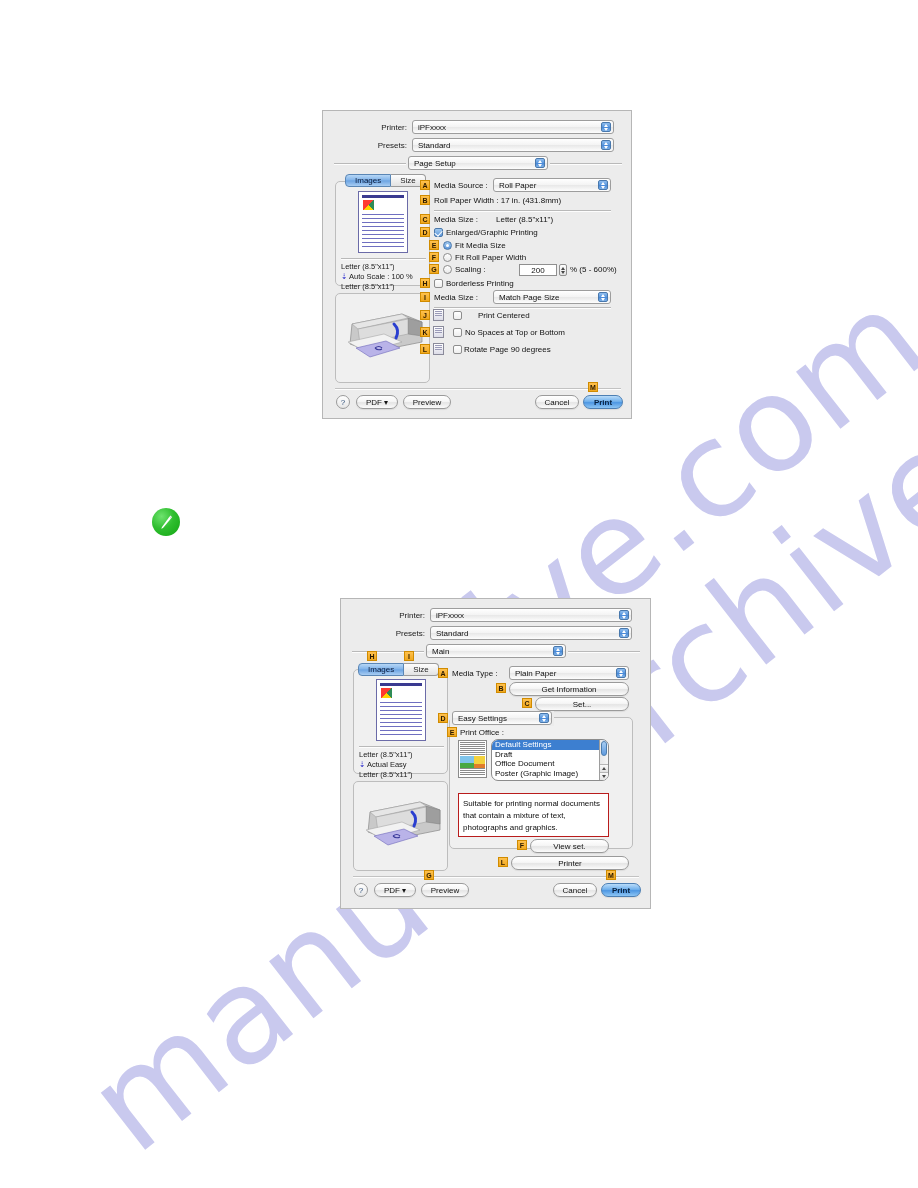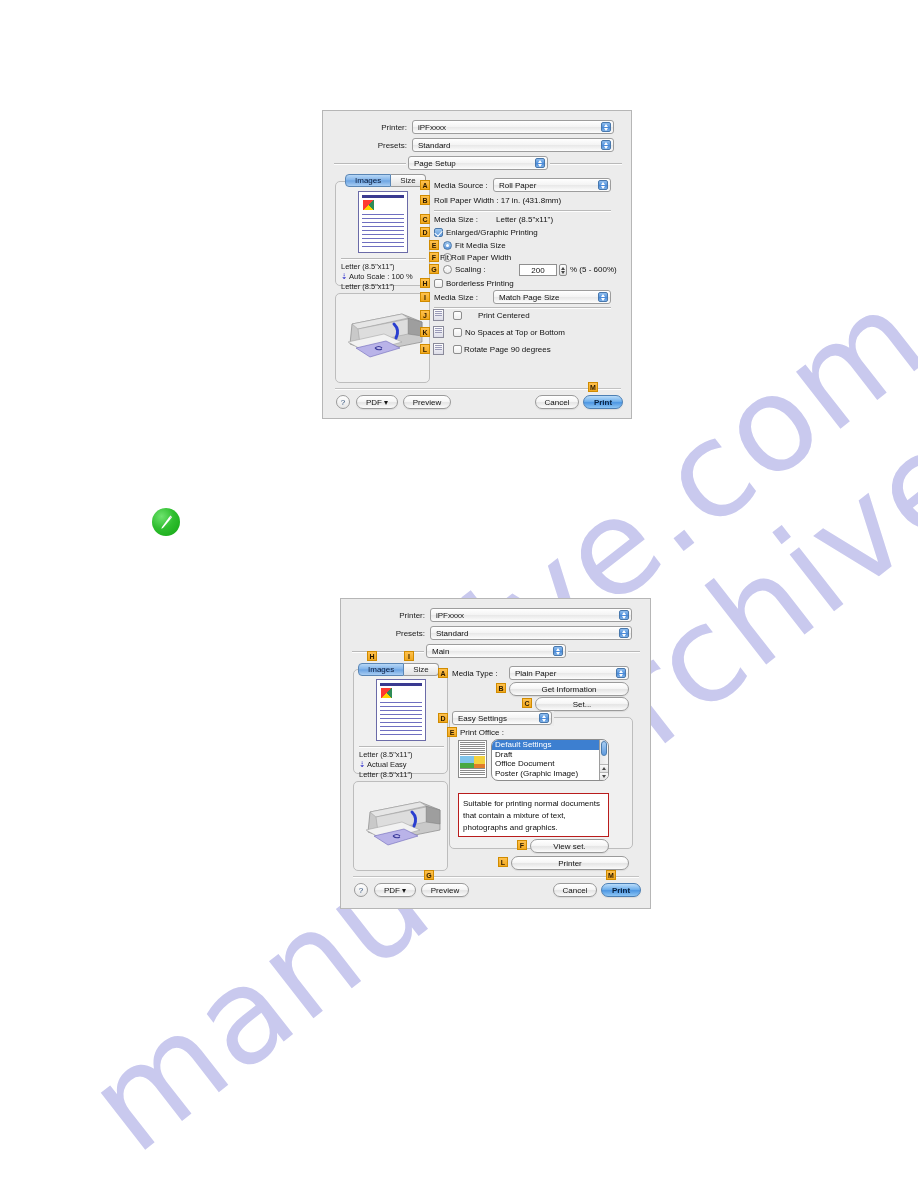--- a/index.html
+++ b/index.html
@@ -480,21 +480,21 @@
   <div class="badge" style="left:97px;top:116px;">D</div>
   <div class="cb checked" style="left:111px;top:117px;"></div>
   <div class="ftext" style="left:123px;top:117px;">Enlarged/Graphic Printing</div>
 
   <div class="badge" style="left:106px;top:129px;">E</div>
   <div class="rb on" style="left:120px;top:130px;"></div>
   <div class="ftext" style="left:132px;top:130px;">Fit Media Size</div>
 
   <div class="badge" style="left:106px;top:141px;">F</div>
   <div class="rb" style="left:120px;top:142px;"></div>
-  <div class="ftext" style="left:117px;top:142px;">Fit Roll Paper Width</div>
+  <div class="ftext" style="left:132px;top:142px;">Fit Roll Paper Width</div>
 
   <div class="badge" style="left:106px;top:153px;">G</div>
   <div class="rb" style="left:120px;top:154px;"></div>
   <div class="ftext" style="left:132px;top:154px;">Scaling :</div>
   <div class="tfield" style="left:196px;top:153px;width:38px;">200</div>
   <div class="stepper" style="left:236px;top:153px;">
         <span class="up"></span>
         <span class="dn"></span>
       </div>
   <div class="ftext" style="left:247px;top:154px;">% (5 - 600%)</div>

